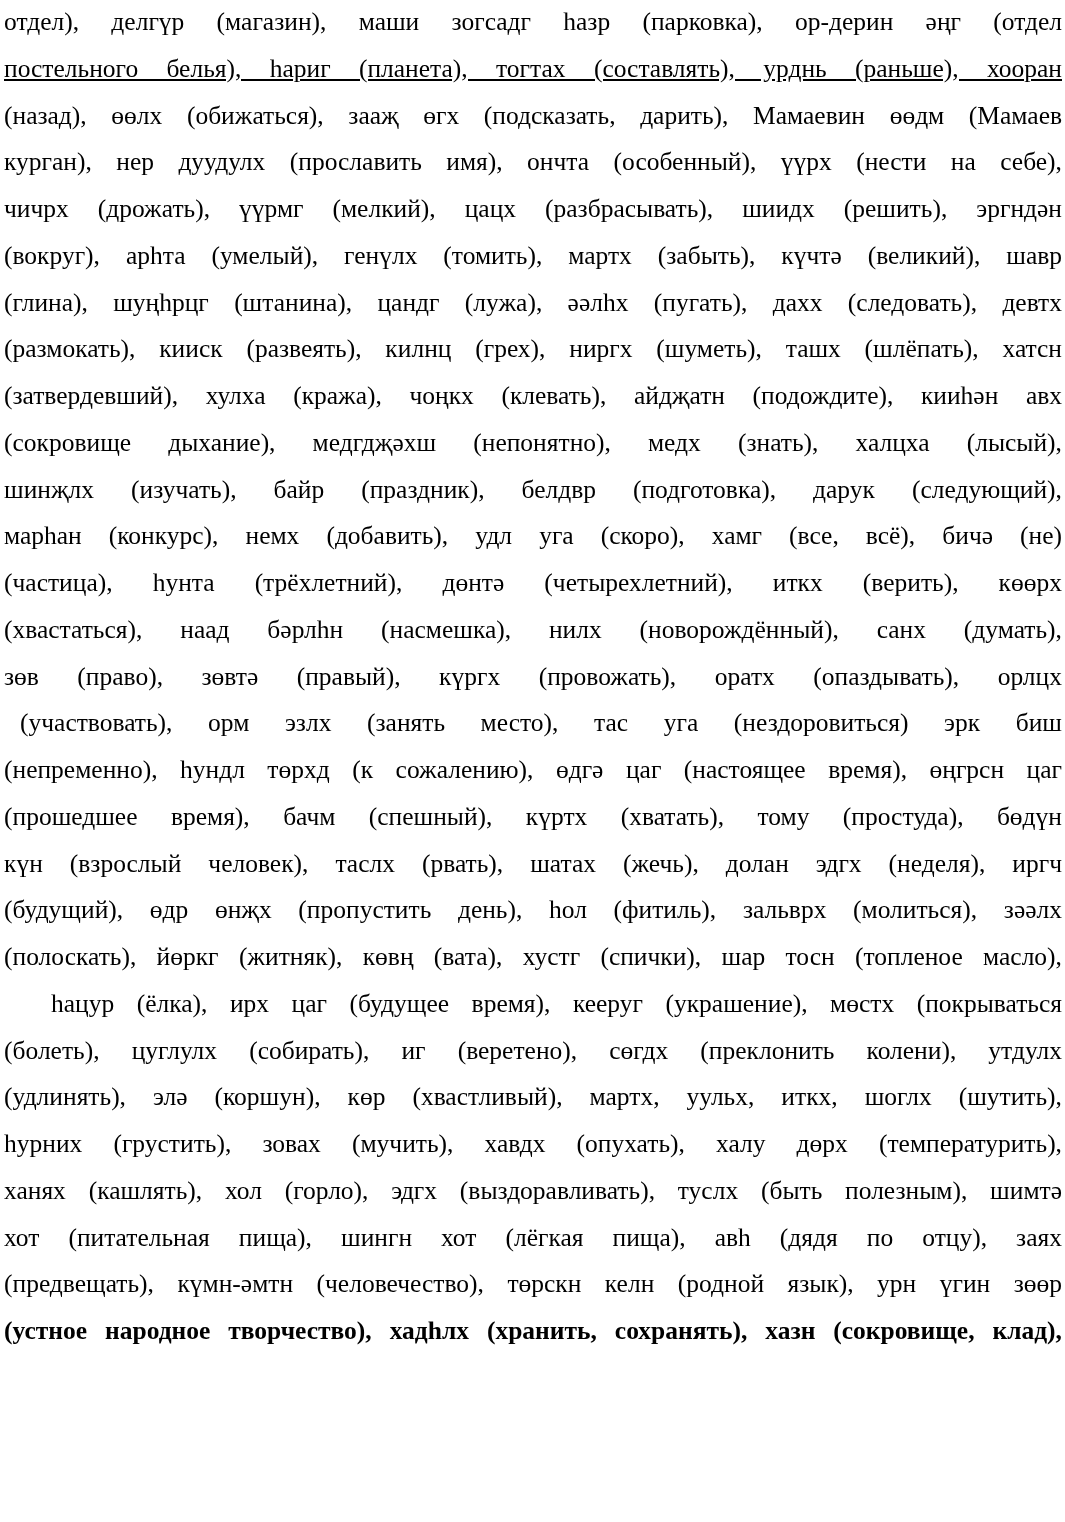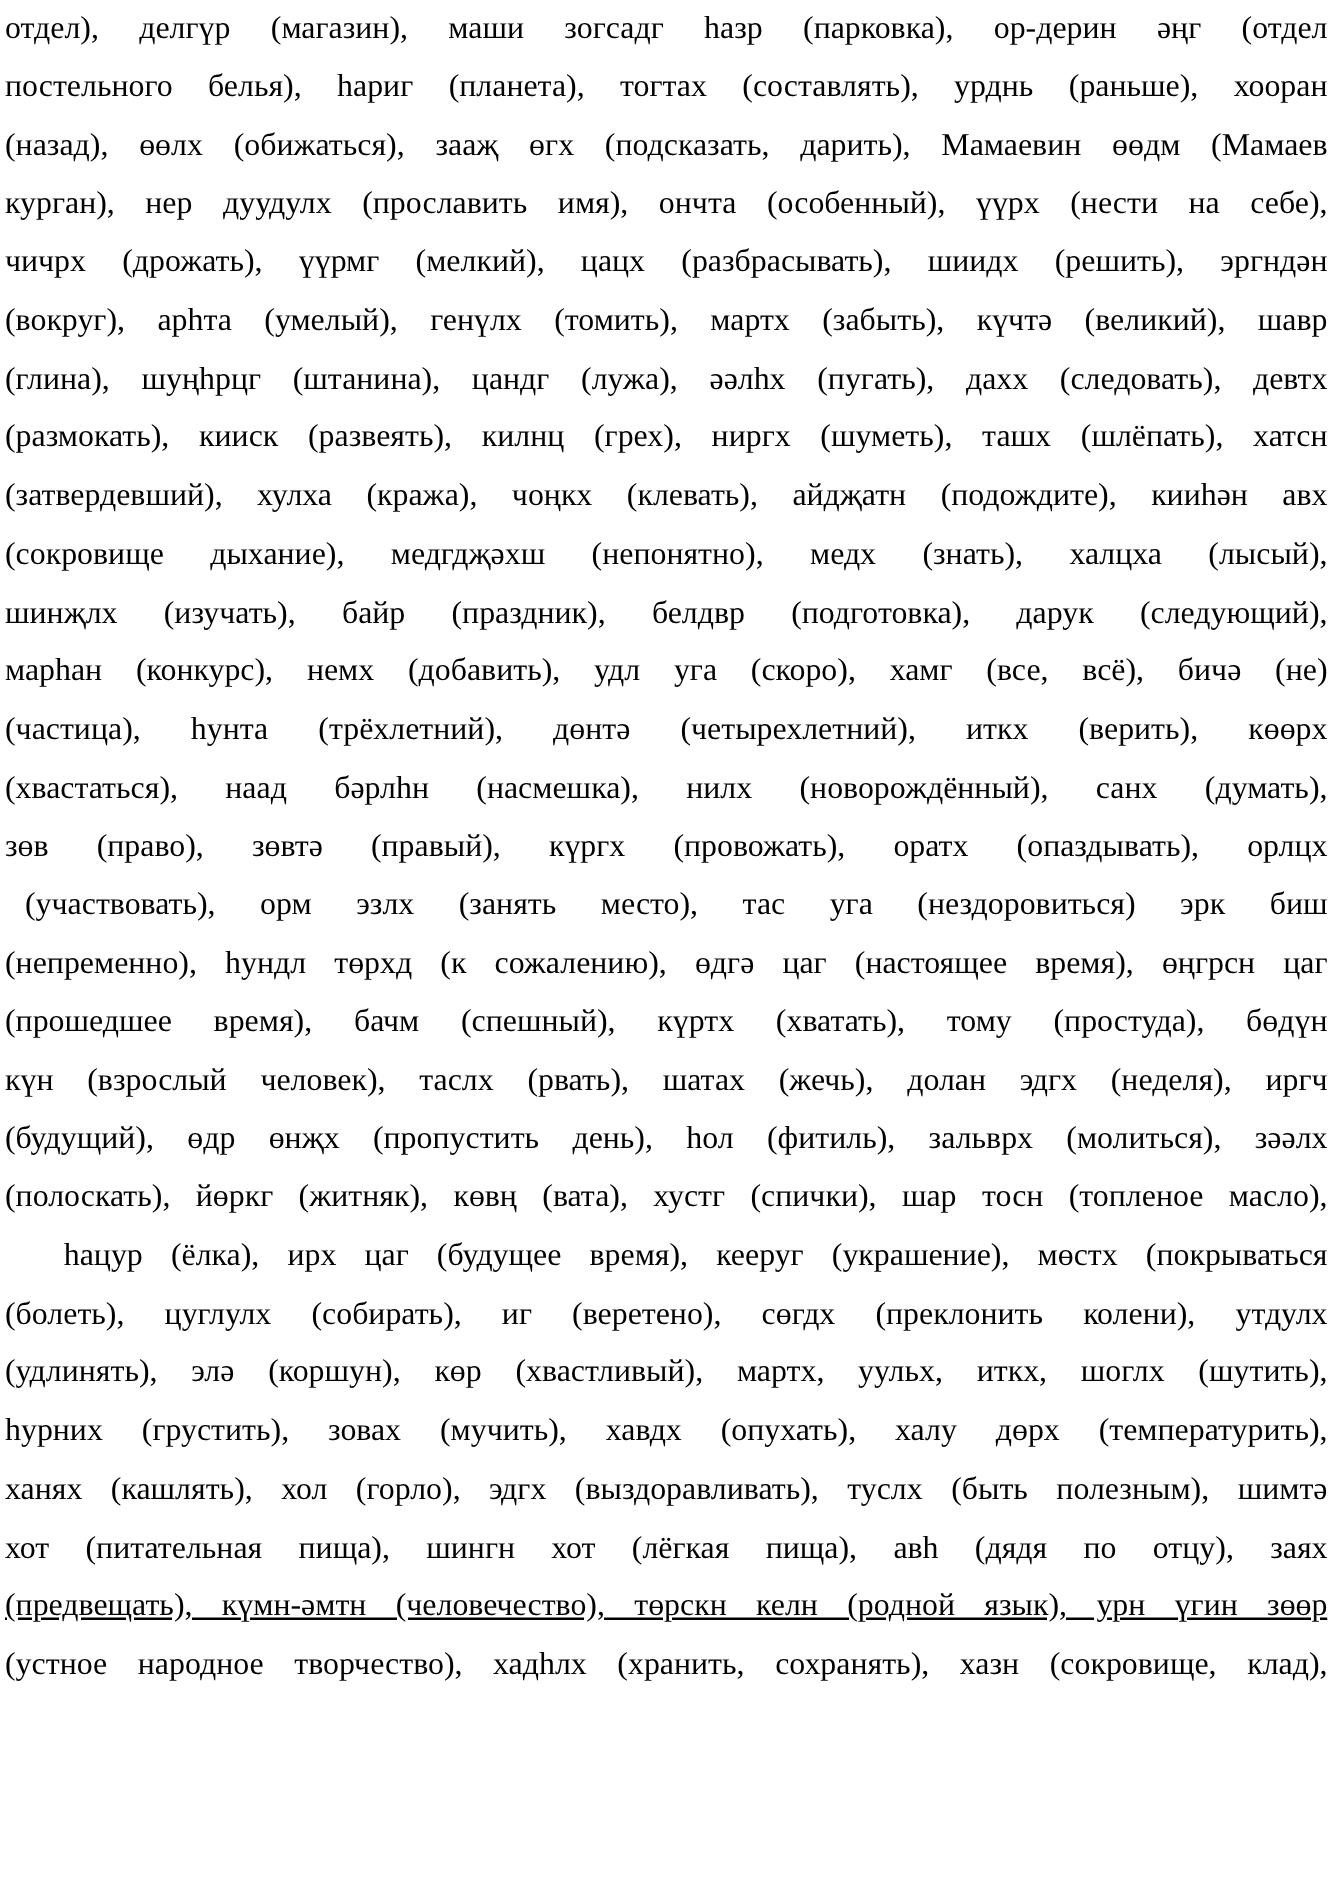--- a/index.html
+++ b/index.html
@@ -35,21 +35,21 @@
   .line:first-child { margin-top: -3px; }
   .line.last {
     text-align-last: justify;
   }
 </style>
 </head>
 <body>
 
 <div class="page">
   <div class="line" style="white-space: nowrap; text-align: left; word-spacing: 0px;">отдел), делгүр (магазин), маши зогсадг һазр (парковка), ор-дерин әңг (отдел</div>
-  <div class="line" style="white-space: nowrap; text-align: left; word-spacing: 0px;">постельного белья), һариг (планета), тогтах (составлять), урднь (раньше), хооран</div>
+  <div class="line" style="white-space: nowrap; text-align: left; word-spacing: 0px; text-decoration: underline;">постельного белья), һариг (планета), тогтах (составлять), урднь (раньше), хооран</div>
   <div class="line" style="white-space: nowrap; text-align: left; word-spacing: 0px;">(назад), өөлх (обижаться), зааҗ өгх (подсказать, дарить), Мамаевин өөдм (Мамаев</div>
   <div class="line" style="white-space: nowrap; text-align: left; word-spacing: 0px;">курган), нер дуудулх (прославить имя), ончта (особенный), үүрх (нести на себе),</div>
   <div class="line" style="white-space: nowrap; text-align: left; word-spacing: 0px;">чичрх (дрожать), үүрмг (мелкий), цацх (разбрасывать), шиидх (решить), эргндән</div>
   <div class="line" style="white-space: nowrap; text-align: left; word-spacing: 0px;">(вокруг), арһта (умелый), генүлх (томить), мартх (забыть), күчтә (великий), шавр</div>
   <div class="line" style="white-space: nowrap; text-align: left; word-spacing: 0px;">(глина), шуңһрцг (штанина), цандг (лужа), әәлһх (пугать), дахх (следовать), девтх</div>
   <div class="line" style="white-space: nowrap; text-align: left; word-spacing: 0px;">(размокать), кииск (развеять), килнц (грех), ниргх (шуметь), ташх (шлёпать), хатсн</div>
   <div class="line" style="white-space: nowrap; text-align: left; word-spacing: 0px;">(затвердевший), хулха (кража), чоңкх (клевать), айдҗатн (подождите), кииһән авх</div>
   <div class="line" style="white-space: nowrap; text-align: left; word-spacing: 0px;">(сокровище дыхание), медгдҗәхш (непонятно), медх (знать), халцха (лысый),</div>
   <div class="line" style="white-space: nowrap; text-align: left; word-spacing: 0px;">шинҗлх (изучать), байр (праздник), белдвр (подготовка), дарук (следующий),</div>
   <div class="line" style="white-space: nowrap; text-align: left; word-spacing: 0px;">марһан (конкурс), немх (добавить), удл уга (скоро), хамг (все, всё), бичә (не)</div>
@@ -61,15 +61,15 @@
   <div class="line" style="white-space: nowrap; text-align: center; word-spacing: 0px;">(прошедшее время), бачм (спешный), күртх (хватать), тому (простуда), бөдүн</div>
   <div class="line" style="white-space: nowrap; text-align: left; word-spacing: 0px;">күн (взрослый человек), таслх (рвать), шатах (жечь), долан эдгх (неделя), иргч</div>
   <div class="line" style="white-space: nowrap; text-align: left; word-spacing: 0px;">(будущий), өдр өнҗх (пропустить день), һол (фитиль), зальврх (молиться), зәәлх</div>
   <div class="line" style="white-space: nowrap; text-align: left; word-spacing: 0px;">(полоскать), йөркг (житняк), көвң (вата), хустг (спички), шар тосн (топленое масло),</div>
   <div class="line" style="white-space: nowrap; text-align: left; word-spacing: 0px; margin-left: 47px;">һацур (ёлка), ирх цаг (будущее время), кееруг (украшение), мөстх (покрываться</div>
   <div class="line" style="white-space: nowrap; text-align: left; word-spacing: 0px;">(болеть), цуглулх (собирать), иг (веретено), сөгдх (преклонить колени), утдулх</div>
   <div class="line" style="white-space: nowrap; text-align: left; word-spacing: 0px;">(удлинять), элә (коршун), көр (хвастливый), мартх, уульх, иткх, шоглх (шутить),</div>
   <div class="line" style="white-space: nowrap; text-align: left; word-spacing: 0px;">һурних (грустить), зовах (мучить), хавдх (опухать), халу дөрх (температурить),</div>
   <div class="line" style="white-space: nowrap; text-align: left; word-spacing: 0px;">ханях (кашлять), хол (горло), эдгх (выздоравливать), туслх (быть полезным), шимтә</div>
   <div class="line" style="white-space: nowrap; text-align: left; word-spacing: 0px;">хот (питательная пища), шингн хот (лёгкая пища), авһ (дядя по отцу), заях</div>
-  <div class="line" style="white-space: nowrap; text-align: right; word-spacing: 0px; text-decoration: underline;">(предвещать), күмн-әмтн (человечество), төрскн келн (родной язык), урн үгин зөөр</div>
-  <div class="line last" style="white-space: nowrap; text-align: right; word-spacing: 0px;">(устное народное творчество), хадһлх (хранить, сохранять), хазн (сокровище, клад),</div>
+  <div class="line" style="white-space: nowrap; text-align: right; word-spacing: 0px;">(предвещать), күмн-әмтн (человечество), төрскн келн (родной язык), урн үгин зөөр</div>
+  <div class="line last" style="white-space: nowrap; text-align: right; word-spacing: 0px; font-weight: bold;">(устное народное творчество), хадһлх (хранить, сохранять), хазн (сокровище, клад),</div>
 </div>
 
 </body></html>

